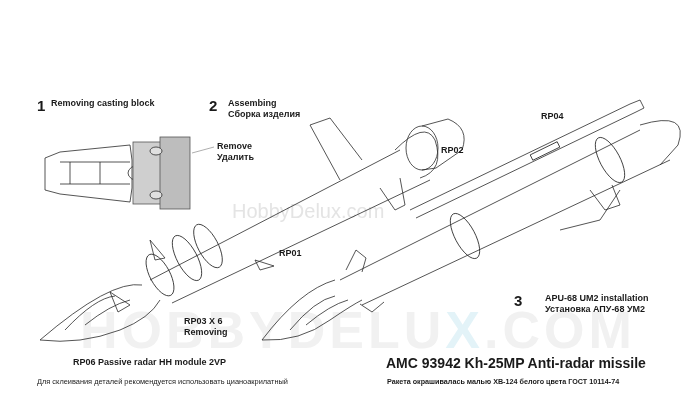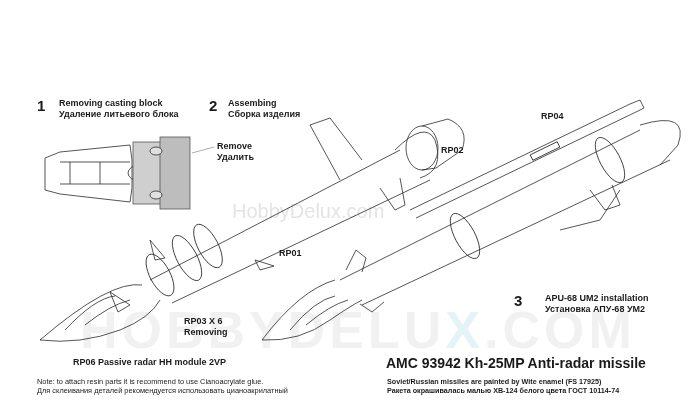--- a/index.html
+++ b/index.html
@@ -80,23 +80,22 @@
       <line x1="416" y1="218" x2="636" y2="112"></line>
       <path d="M630 104 L640 100 L644 108 L636 112"></path>
       <rect x="530" y="148" width="30" height="6" transform="rotate(-26 545 151)"></rect>
       <path d="M560 230 L600 220 L620 190"></path>
       <path d="M590 190 L605 210 L620 205 L612 185"></path>
     </g>
   </g>
 </svg>
 
 <div class="abs step-num" style="left:37px;top:97px;">1</div>
-<div class="abs step-t" style="left:51px;top:98px;margin-left:8px;">
+<div class="abs step-t" style="left:51px;top:98px;">
   <div>Removing casting block</div>
-  <div>Удаление литьевого блока</div>
 </div>
 
 <div class="abs step-num" style="left:209px;top:97px;">2</div>
 <div class="abs step-t" style="left:228px;top:98px;">
   <div>Assembing</div>
   <div>Сборка изделия</div>
 </div>
 
 <div class="abs lbl" style="left:217px;top:141px;">
   <div>Remove</div>
@@ -113,19 +112,17 @@
 <div class="abs lbl" style="left:40px;top:357px;margin-left:33px;">RP06 Passive radar HH module 2VP</div>
 
 <div class="abs step-num" style="left:514px;top:292px;">3</div>
 <div class="abs step-t" style="left:533px;top:293px;margin-left:12px;">
   <div>APU-68 UM2 installation</div>
   <div>Установка АПУ-68 УМ2</div>
 </div>
 
 <div class="abs title" style="left:386px;top:355px;">AMC 93942 Kh-25MP Anti-radar missile</div>
 <div class="abs sub" style="left:387px;top:377px;">
-  <div>Soviet/Russian missiles are painted by Wite enamel (FS 17925)</div>
   <div>Ракета окрашивалась малью ХВ-124 белого цвета ГОСТ 10114-74</div>
 </div>
 <div class="abs note" style="left:37px;top:377px;">
-  <div>Note: to attach resin parts it is recommend to use Cianoacrylate glue.</div>
   <div>Для  склеивания  деталей  рекомендуется  использовать  цианоакрилатный</div>
 </div>
 
 </body></html>

